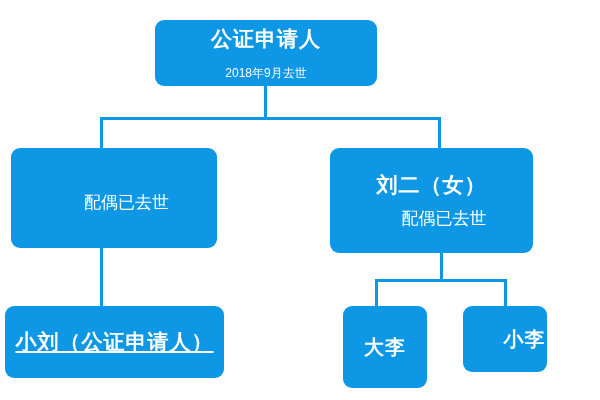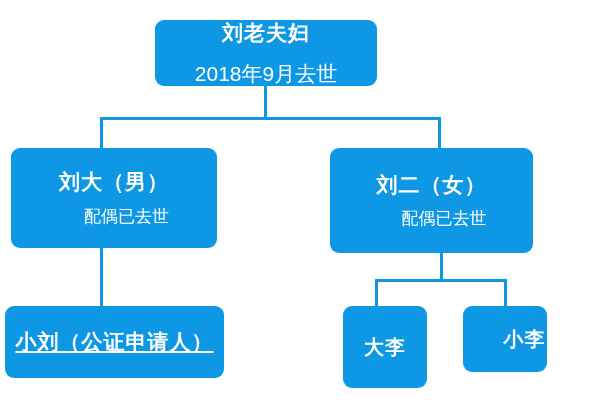--- a/index.html
+++ b/index.html
@@ -31,21 +31,21 @@
     justify-content: center;
     text-align: center;
     line-height: 1.3;
   }
   .node .t {
     font-size: 21px;
     font-weight: 600;
     letter-spacing: 1px;
   }
   .node .d {
-    font-size: 21px;
+    font-size: 12px;
     font-weight: 500;
     margin-top: 14px;
   }
   .node .s {
     font-size: 17px;
     font-weight: 500;
     margin-top: 10px;
     padding-left: 25px;
   }
   .node.small .t {
@@ -86,26 +86,25 @@
   <div class="line h" id="l-h1"></div>
   <div class="line v" id="l-v2"></div>
   <div class="line v" id="l-v3"></div>
   <div class="line v" id="l-v4"></div>
   <div class="line v" id="l-v5"></div>
   <div class="line h" id="l-h2"></div>
   <div class="line v" id="l-v6"></div>
   <div class="line v" id="l-v7"></div>
 
   <div class="node" id="n-root">
-    <div class="t">刘老夫妇</div>
+    <div class="t">公证申请人</div>
     <div class="d">2018年9月去世</div>
   </div>
 
   <div class="node" id="n-liuda">
-    <div class="t">刘大（男）</div>
     <div class="s">配偶已去世</div>
   </div>
 
   <div class="node" id="n-liuer">
     <div class="t">刘二（女）</div>
     <div class="s">配偶已去世</div>
   </div>
 
   <div class="node" id="n-xiaoliu">
     <div class="t">小刘（公证申请人）</div>

